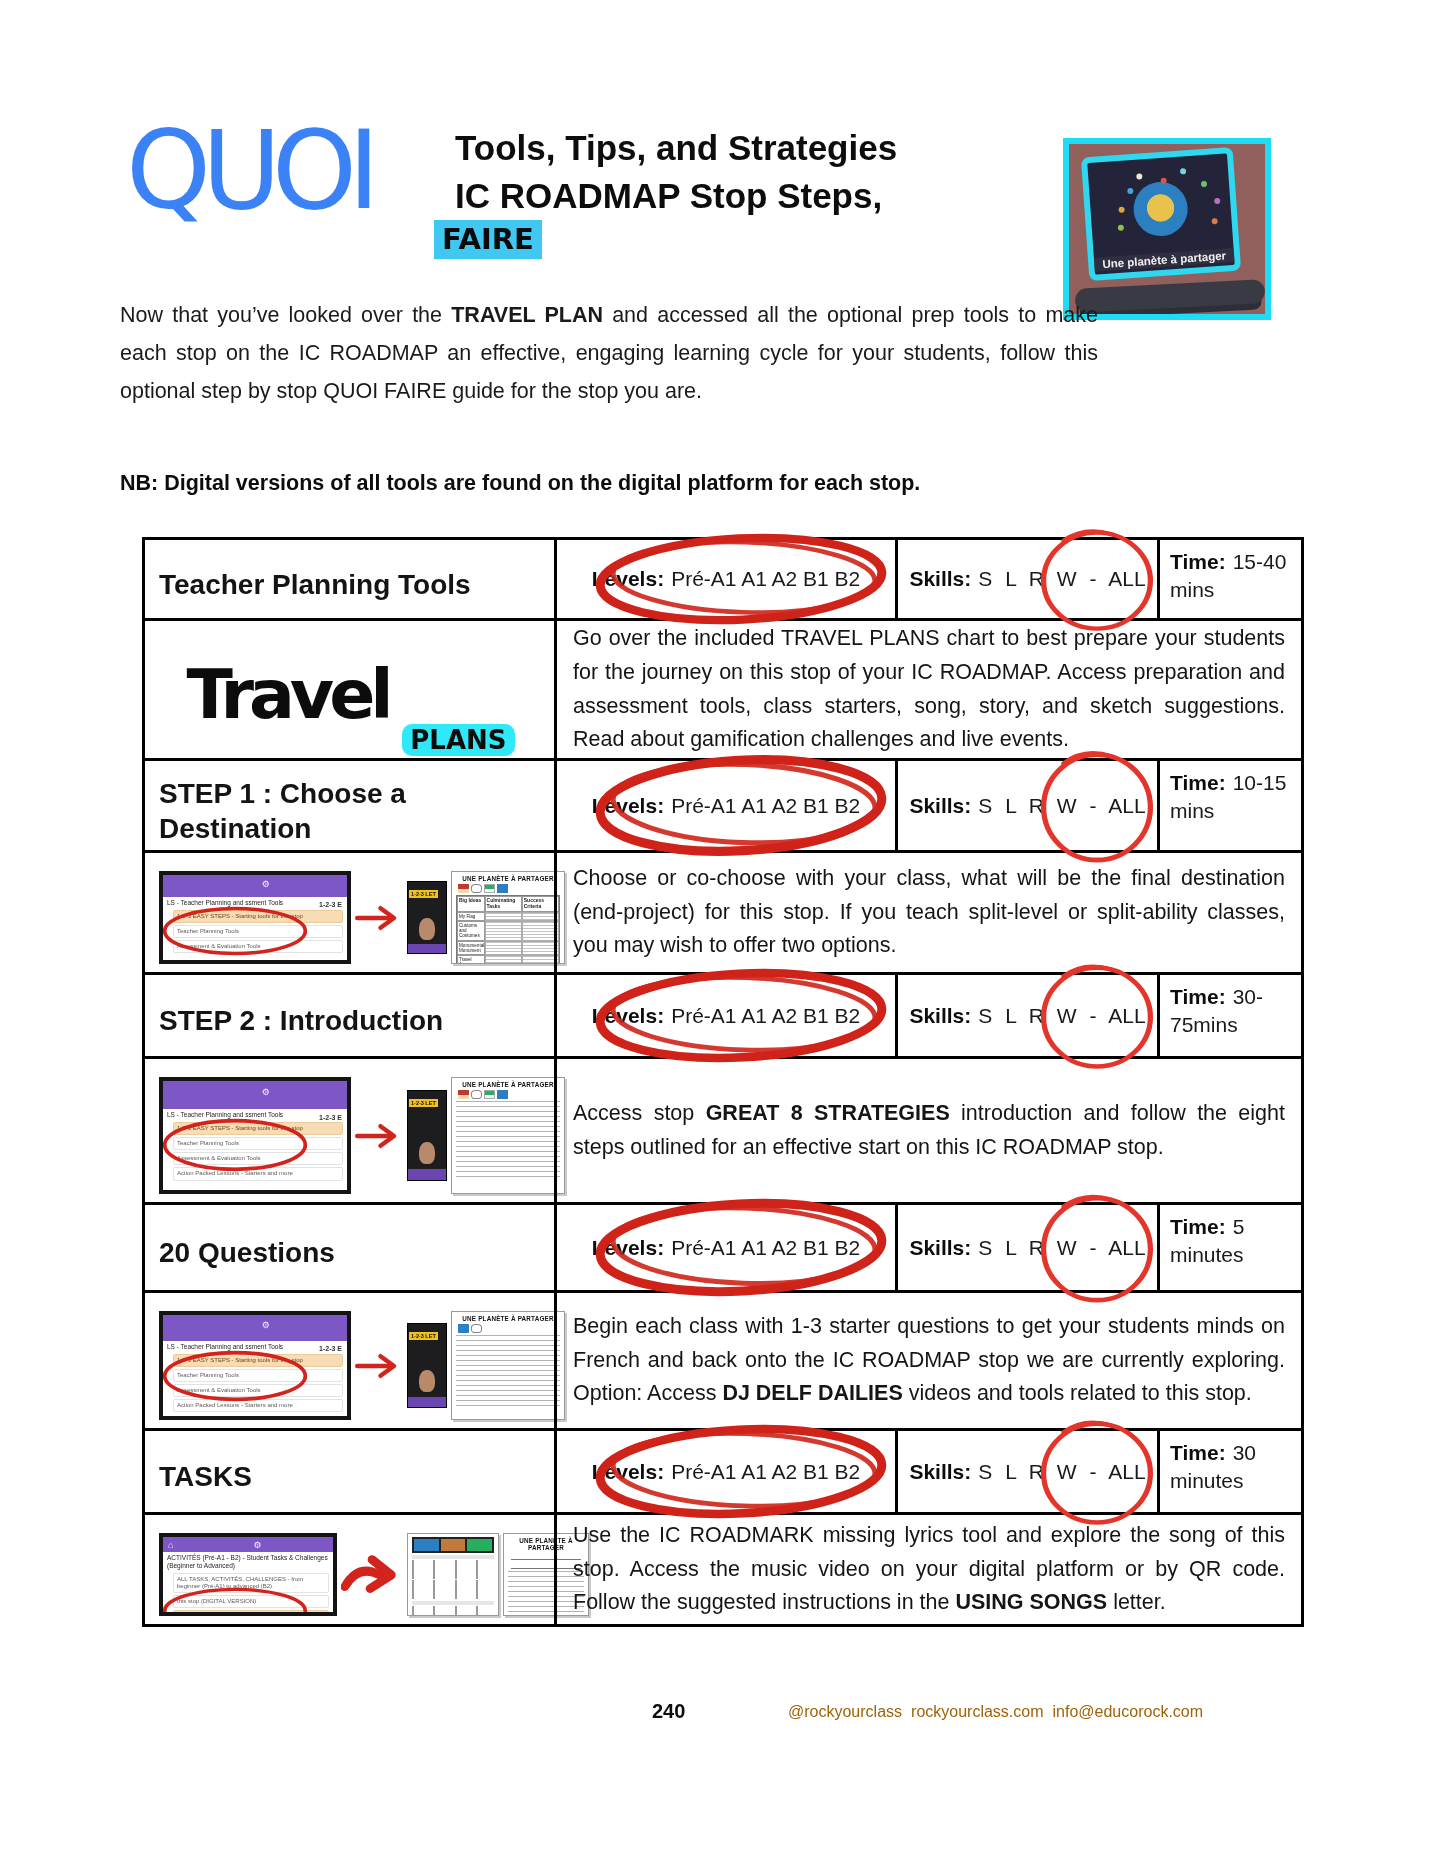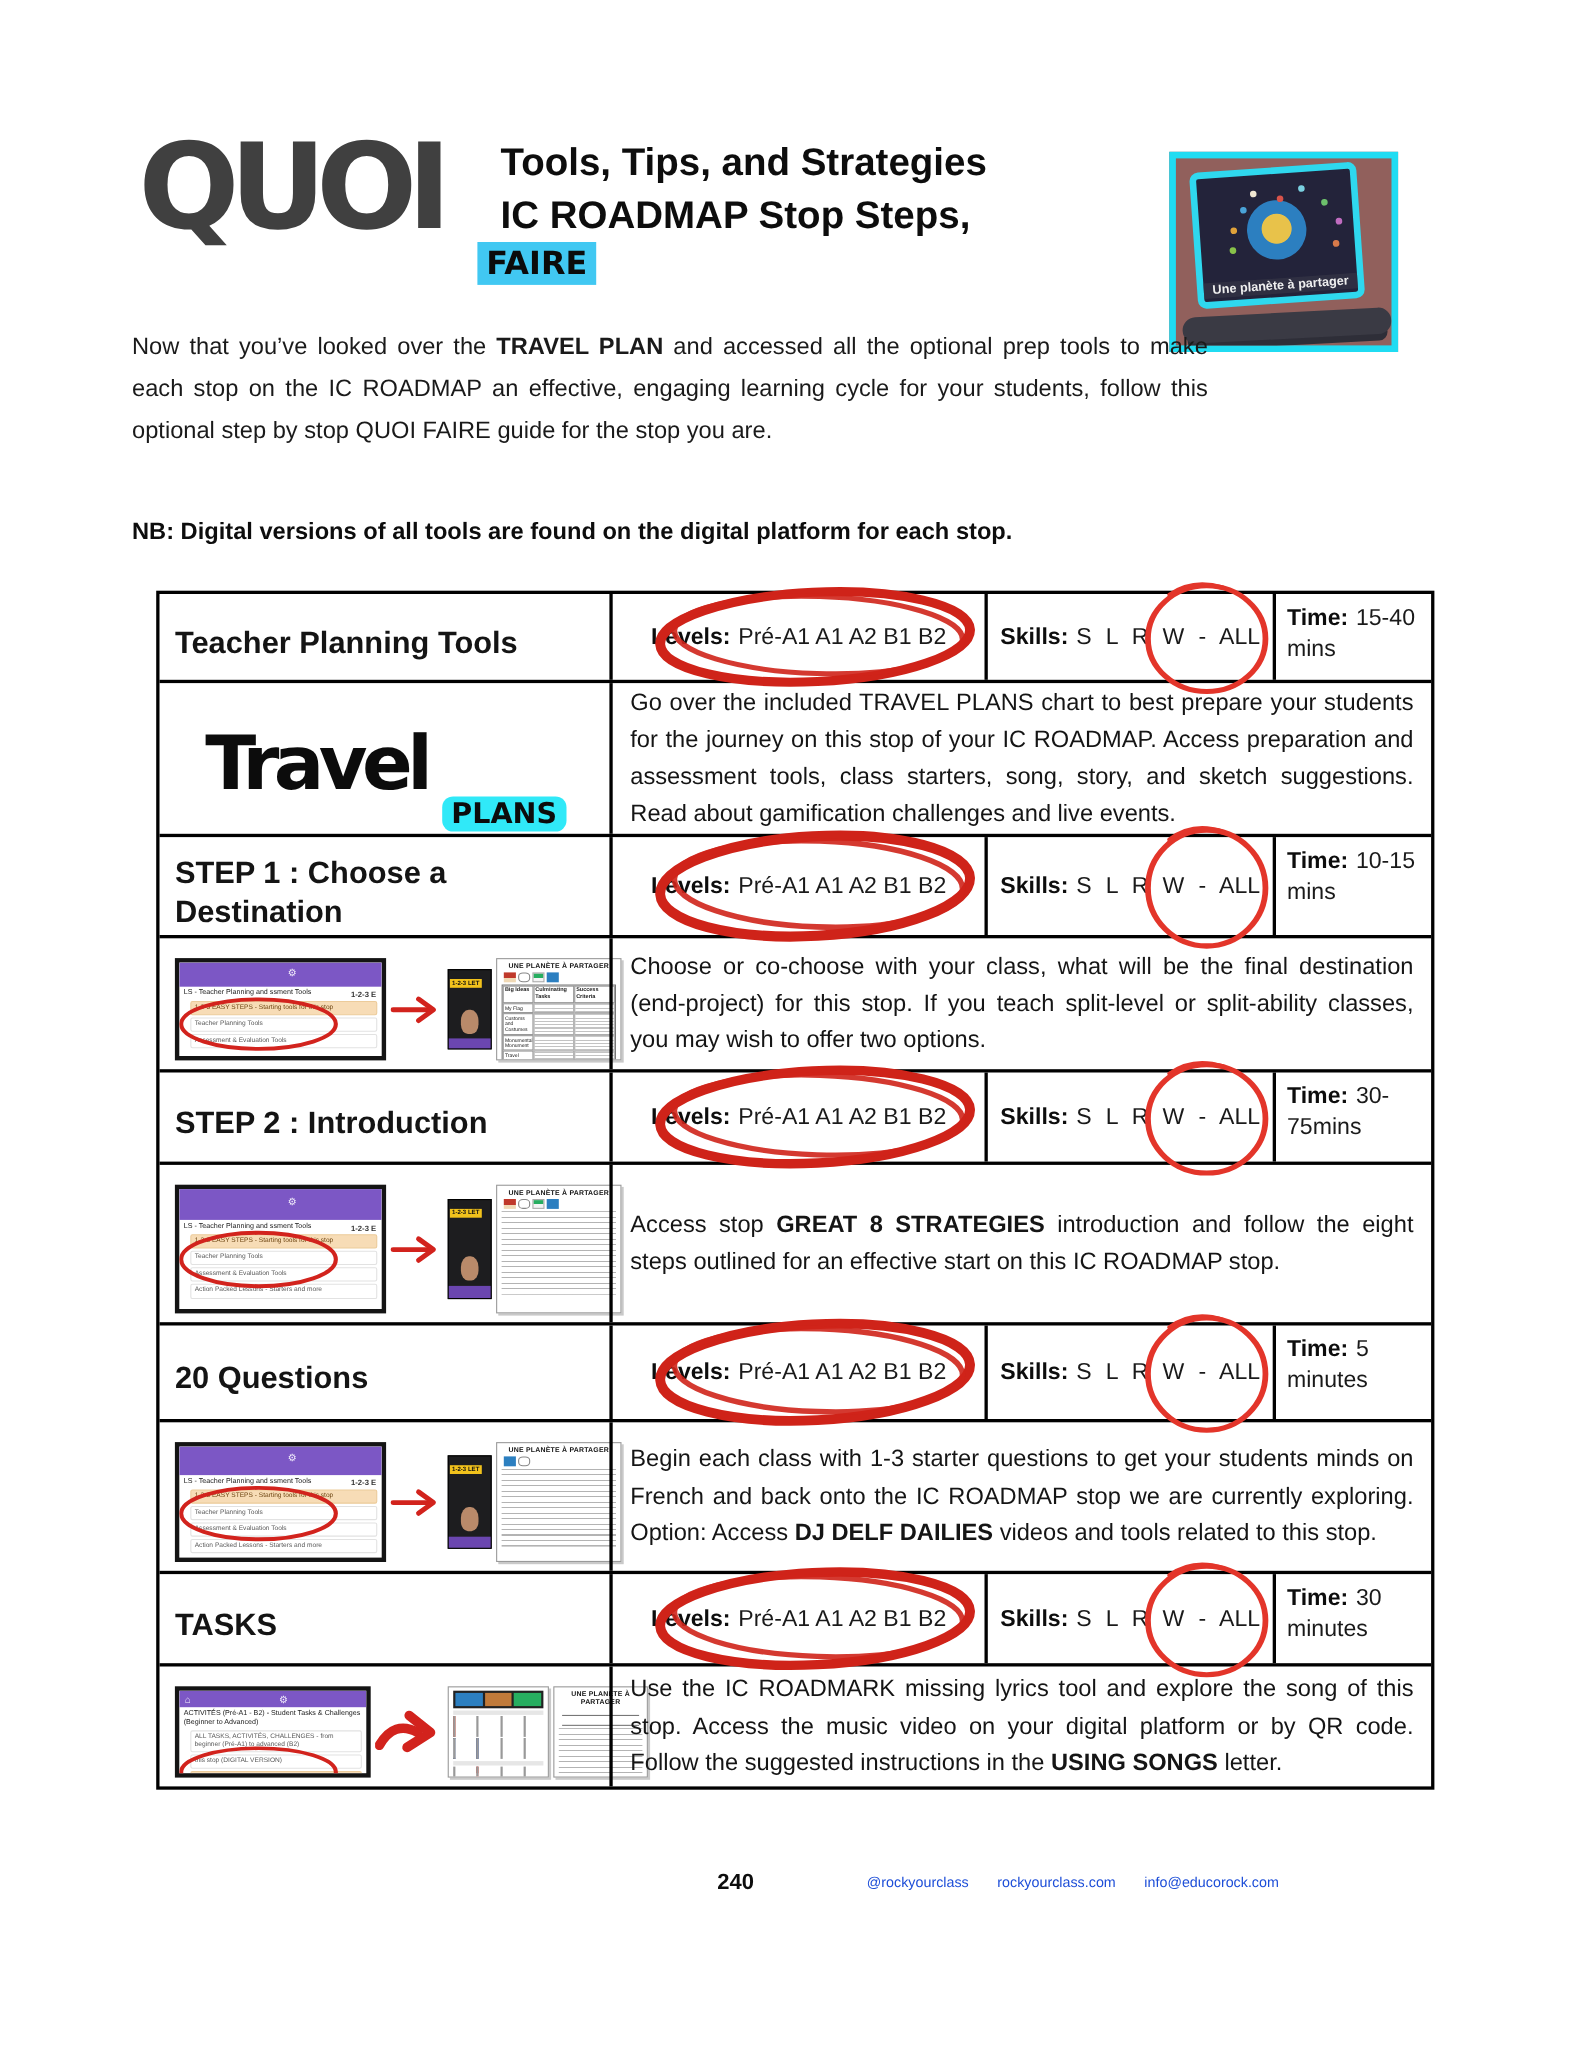--- a/index.html
+++ b/index.html
@@ -4,22 +4,22 @@
 <style>
   * { margin:0; padding:0; box-sizing:border-box; }
   html,body { background:#e8e8e8; }
   .page {
     position:relative; width:1445px; height:1871px; background:#ffffff;
     font-family:"Liberation Sans", sans-serif; color:#111; margin:0 auto; overflow:hidden;
   }
   
   .logo-block { position:absolute; left:126px; top:112px; width:420px; height:160px; }
   .logo-quoi {
-    font-family:"DejaVu Sans", sans-serif; font-weight:bold; font-size:108px;
-    letter-spacing:-9px; line-height:1.1; color:#404040;
+    font-family:"DejaVu Sans", sans-serif; font-weight:normal; font-size:108px;
+    letter-spacing:-9px; line-height:1.1; color:#3b82f6;
   }
   .logo-faire {
     position:absolute; left:308px; top:108px; background:#41c8f2; color:#0b0b0b;
     font-family:"DejaVu Sans", sans-serif; font-weight:bold; font-size:29px;
     padding:2px 8px 3px 8px; letter-spacing:0px;
   }
   .title-block {
     position:absolute; left:455px; top:124px; width:560px;
     font-size:35px; font-weight:800; line-height:1.38; color:#0d0d0d;
     font-family:"Liberation Sans", sans-serif;
@@ -141,22 +141,22 @@
   .f-jp{background:radial-gradient(circle,#bc002d 0 24%,#fff 25%);}
   .f-us{background:linear-gradient(to right,#3c3b6e 0 38%,transparent 38%) 0 0/100% 55% no-repeat,repeating-linear-gradient(#b22234 0 1.5px,#fff 1.5px 3px);}
   .f-ch{background:linear-gradient(#fff,#fff) center/2px 7px no-repeat,linear-gradient(#fff,#fff) center/7px 2px no-repeat,#d52b1e;}
   .f-es{background:linear-gradient(#aa151b 0 25%,#f1bf00 25% 75%,#aa151b 75%);}
   .f-pt{background:radial-gradient(circle at 40% 50%,#f1bf00 0 14%,transparent 15%),linear-gradient(90deg,#046a38 0 40%,#da291c 40%);}
   .lyrics-doc { flex:0 0 86px; }
   .lyr-field { height:5px; border-bottom:0.5px solid #777; margin:4px 3px 0 3px; }
   
   .footer { position:absolute; left:0; top:1700px; width:100%; height:30px;padding-left:12px; }
   .page-num { position:absolute; left:652px; top:0; font-size:20px; font-weight:800; color:#0d0d0d; }
-  .footer-links { position:absolute; left:788px; top:3px; display:flex; gap:26px;
-    font-size:13px; color:#1d4ed8; }
+  .footer-links { position:absolute; left:788px; top:3px; display:flex; gap:9px;
+    font-size:16px; color:#a16207; }
 </style>
 </head>
 <body>
 
 <div class="page">
 
   <div class="logo-block">
     <div class="logo-quoi">QUOI</div>
     <div class="logo-faire">FAIRE</div>
   </div>

